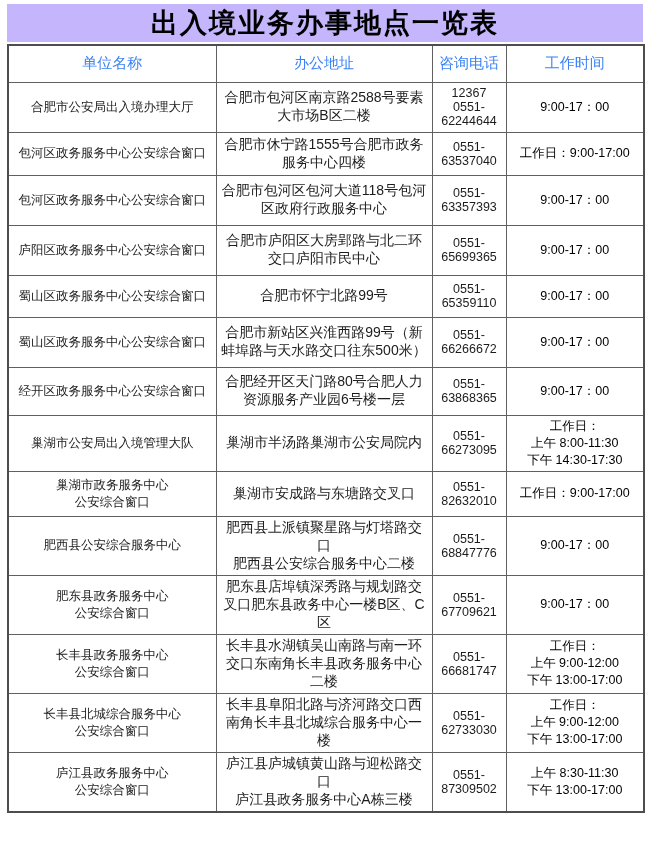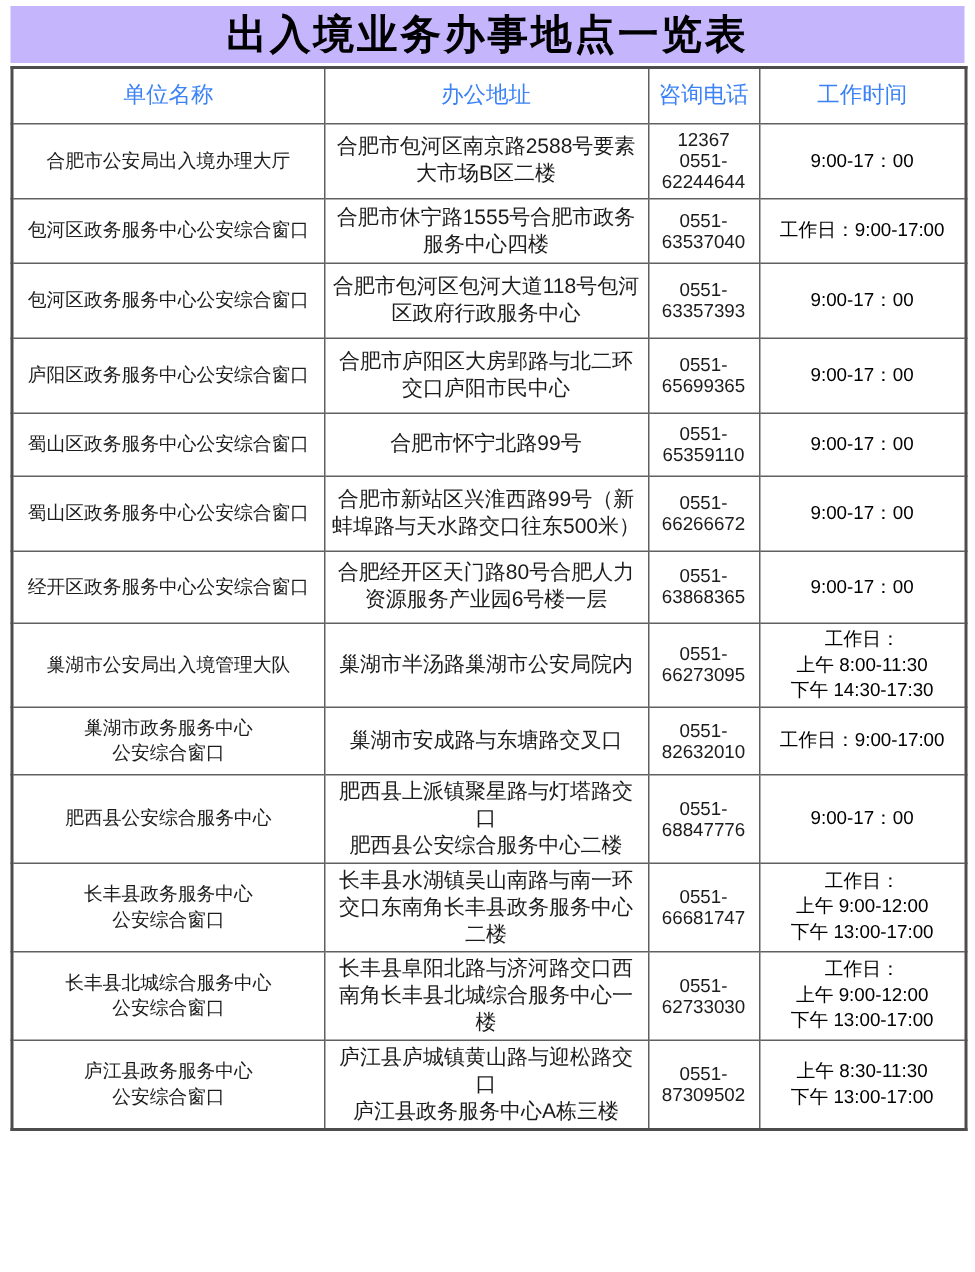--- a/index.html
+++ b/index.html
@@ -123,20 +123,28 @@
         <td class="time">工作日：9:00-17:00</td>
       </tr>
       <tr style="height:47px">
         <td class="name">肥西县公安综合服务中心</td>
         <td class="addr">肥西县上派镇聚星路与灯塔路交口
 肥西县公安综合服务中心二楼</td>
         <td class="phone">0551-
 68847776</td>
         <td class="time">9:00-17：00</td>
       </tr>
+      <tr style="height:45px">
+        <td class="name">肥东县政务服务中心
+公安综合窗口</td>
+        <td class="addr">肥东县店埠镇深秀路与规划路交叉口肥东县政务中心一楼B区、C区</td>
+        <td class="phone">0551-
+67709621</td>
+        <td class="time">9:00-17：00</td>
+      </tr>
       <tr style="height:48px">
         <td class="name">长丰县政务服务中心
 公安综合窗口</td>
         <td class="addr">长丰县水湖镇吴山南路与南一环交口东南角长丰县政务服务中心二楼</td>
         <td class="phone">0551-
 66681747</td>
         <td class="time">工作日：
 上午 9:00-12:00
 下午 13:00-17:00</td>
       </tr>

